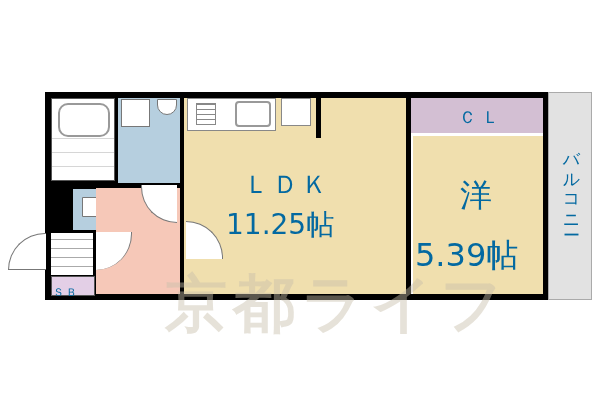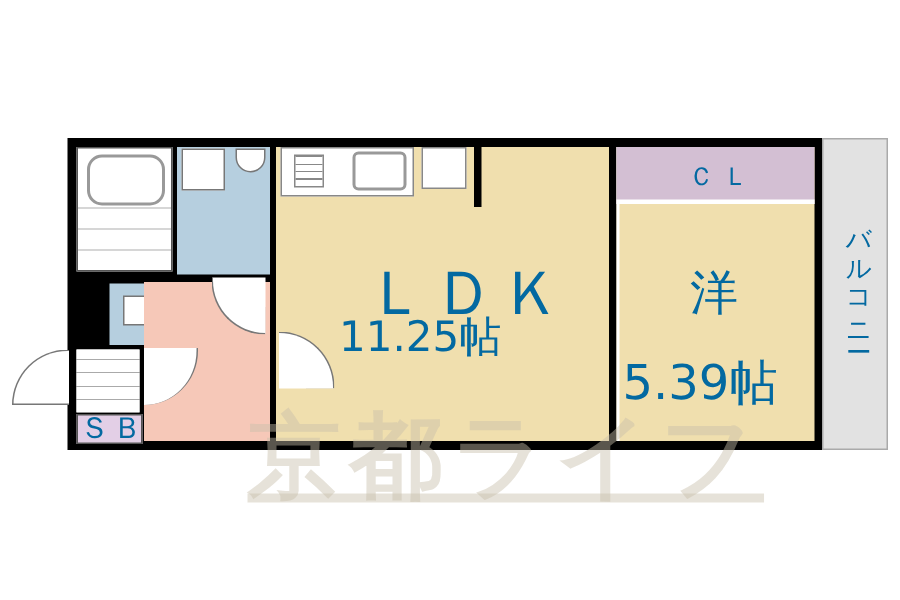--- a/index.html
+++ b/index.html
@@ -33,34 +33,34 @@
 <div class="abs white" style="left:82px;top:197px;width:26px;height:20px;border:1px solid #777;border-radius:0 10px 10px 0;"></div>
 
 <div class="abs entry" style="left:96px;top:188px;width:84px;height:106px;"></div>
 <div class="abs white" style="left:141px;top:185px;width:36px;height:38px;border-radius:0 0 0 36px;border-left:1px solid #777;border-bottom:1px solid #777;"></div>
 <div class="abs white" style="left:96px;top:232px;width:36px;height:38px;border-radius:0 0 36px 0;border-right:1px solid #777;"></div>
 
 <div class="abs" style="left:51px;top:233px;width:42px;height:42px;background:repeating-linear-gradient(0deg,#fff 0 8px,#aaa 8px 9px),#fff;"></div>
 <div class="abs white" style="left:8px;top:233px;width:38px;height:37px;border-radius:38px 0 0 0;border:1px solid #777;border-right:none;"></div>
 
 <div class="abs sb" style="left:51px;top:276px;width:44px;height:20px;border:1px solid #555;"></div>
-<div class="abs lbl" style="left:53px;top:272px;font-size:20px;letter-spacing:2px;">ＳＢ</div>
+<div class="abs lbl" style="left:53px;top:285px;font-size:11px;letter-spacing:2px;">ＳＢ</div>
 
 <div class="abs floor-ldk" style="left:184px;top:98px;width:222px;height:196px;"></div>
 <div class="abs white" style="left:187px;top:98px;width:89px;height:33px;border:1px solid #888;"></div>
 <div class="abs" style="left:196px;top:103px;width:20px;height:22px;border:1px solid #888;background:repeating-linear-gradient(0deg,#fff 0 4px,#888 4px 5px);"></div>
 <div class="abs" style="left:235px;top:101px;width:36px;height:26px;border:2px solid #999;border-radius:4px;"></div>
 <div class="abs white" style="left:281px;top:98px;width:30px;height:28px;border:1px solid #888;"></div>
 <div class="abs wall" style="left:316px;top:98px;width:5px;height:40px;"></div>
 <div class="abs white" style="left:186px;top:221px;width:37px;height:38px;border-radius:0 38px 0 0;border-top:1px solid #777;border-right:1px solid #777;"></div>
-<div class="abs lbl" style="left:244px;top:168px;font-size:41px;letter-spacing:4px;">ＬＤＫ</div>
+<div class="abs lbl" style="left:244px;top:168px;font-size:25px;letter-spacing:4px;">ＬＤＫ</div>
 <div class="abs lbl" style="left:226px;top:206px;font-size:28px;">11.25帖</div>
 
 <div class="abs floor-ldk" style="left:411px;top:98px;width:132px;height:196px;border-left:2px solid #fff;"></div>
 <div class="abs cl" style="left:411px;top:98px;width:132px;height:38px;border-bottom:3px solid #fff;"></div>
 <div class="abs lbl" style="left:459px;top:106px;font-size:17px;letter-spacing:6px;">ＣＬ</div>
 <div class="abs lbl" style="left:460px;top:174px;font-size:32px;">洋</div>
 <div class="abs lbl" style="left:415px;top:218px;font-size:32px;margin-top:16px;">5.39帖</div>
 
 <div class="abs balcony" style="left:548px;top:92px;width:44px;height:208px;"></div>
 <div class="abs lbl" style="left:561px;top:140px;font-size:17px;writing-mode:vertical-rl;letter-spacing:2px;">バルコニー</div>
 
-<div class="abs wm" style="left:165px;top:262px;font-size:62px;letter-spacing:6px;text-decoration:underline;">京都ライフ</div>
+<div class="abs wm" style="left:165px;top:262px;font-size:62px;letter-spacing:6px;">京都ライフ</div>
 
 </body></html>

